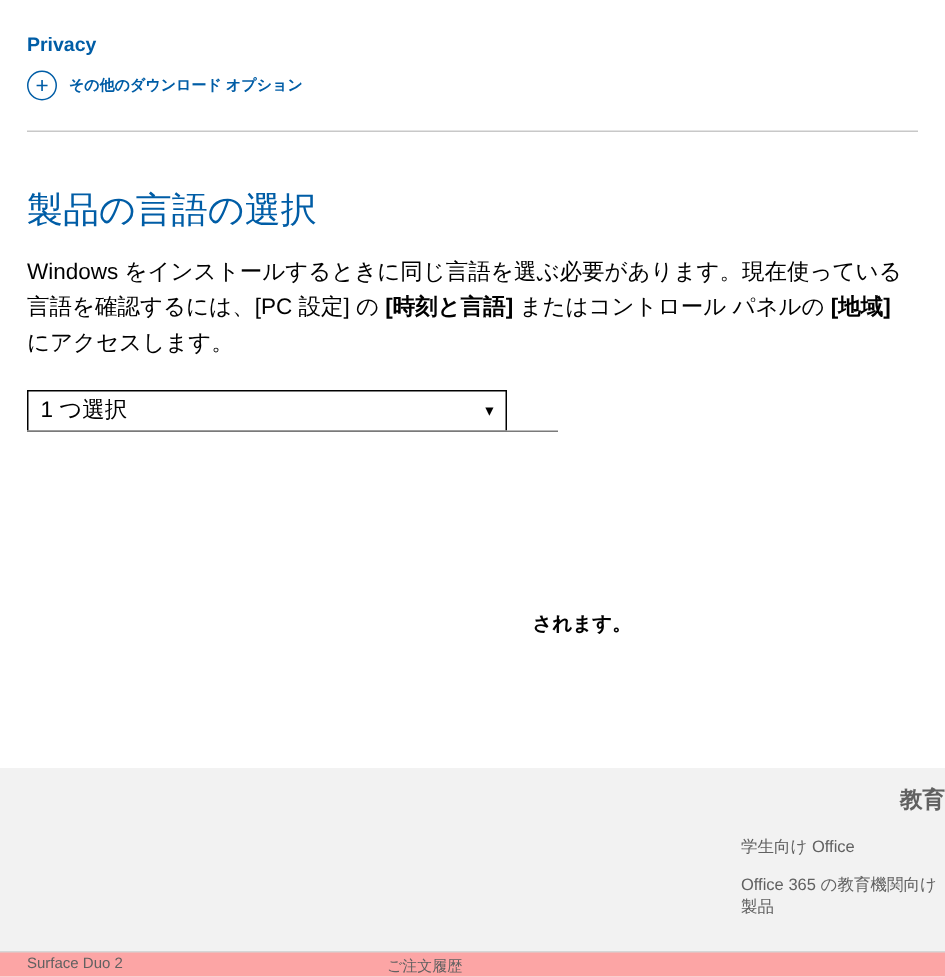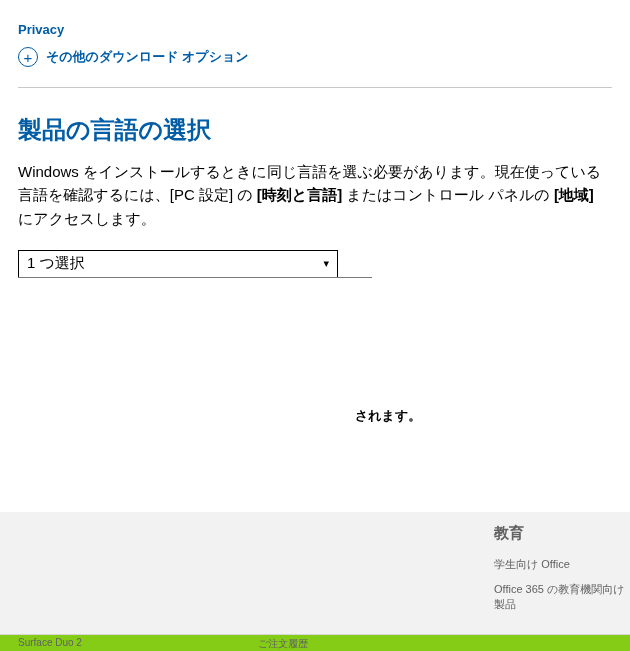--- a/index.html
+++ b/index.html
@@ -26,26 +26,26 @@
     border-bottom: 1px solid #c8c8c8;
   }
   .plus-icon {
     width: 20px; height: 20px;
     border: 1.5px solid #005da6;
     border-radius: 50%;
     display: flex; align-items: center; justify-content: center;
     color: #005da6;
     font-size: 15px; line-height: 1;
   }
-  .expand-text { color: #005da6; font-weight: 600; font-size: 13px; }
+  .expand-text { color: #005da6; font-weight: 600; font-size: 10px; }
   h2.section-title {
     color: #005da6;
-    font-weight: 700;
+    font-weight: 400;
     font-size: 24px;
-    margin-top: 26px;
+    margin-top: 36px;
     margin-bottom: 14px;
   }
   .desc {
     font-size: 15px;
     line-height: 1.55;
     margin-bottom: 20px;
     color: #000;
   }
   .desc b { font-weight: 600; }
   .select-wrap {
@@ -107,33 +107,34 @@
     position: absolute;
     left: 494px;
     font-size: 11px;
     color: #616161;
   }
   .footer-col h3 {
     font-size: 15px;
     font-weight: 600;
     color: #616161;
     margin-bottom: 14px;
+    text-align: right;
   }
   .footer-col a {
     display: block;
     font-size: 11px;
     color: #616161;
     text-decoration: none;
     margin-bottom: 10px;
   }
   .bottom-bar {
     position: absolute;
     top: 634px; left: 0;
     width: 630px; height: 17px;
-    background: #84cc16;
+    background: #fca5a5;
     border-top: 1px solid #d6d6d6;
     font-size: 10px;
     color: #616161;
     padding: 2px 18px 0;
     display: flex;
   }
   .bottom-bar span:first-child { width: 240px; }
 </style>
 </head>
 <body>

